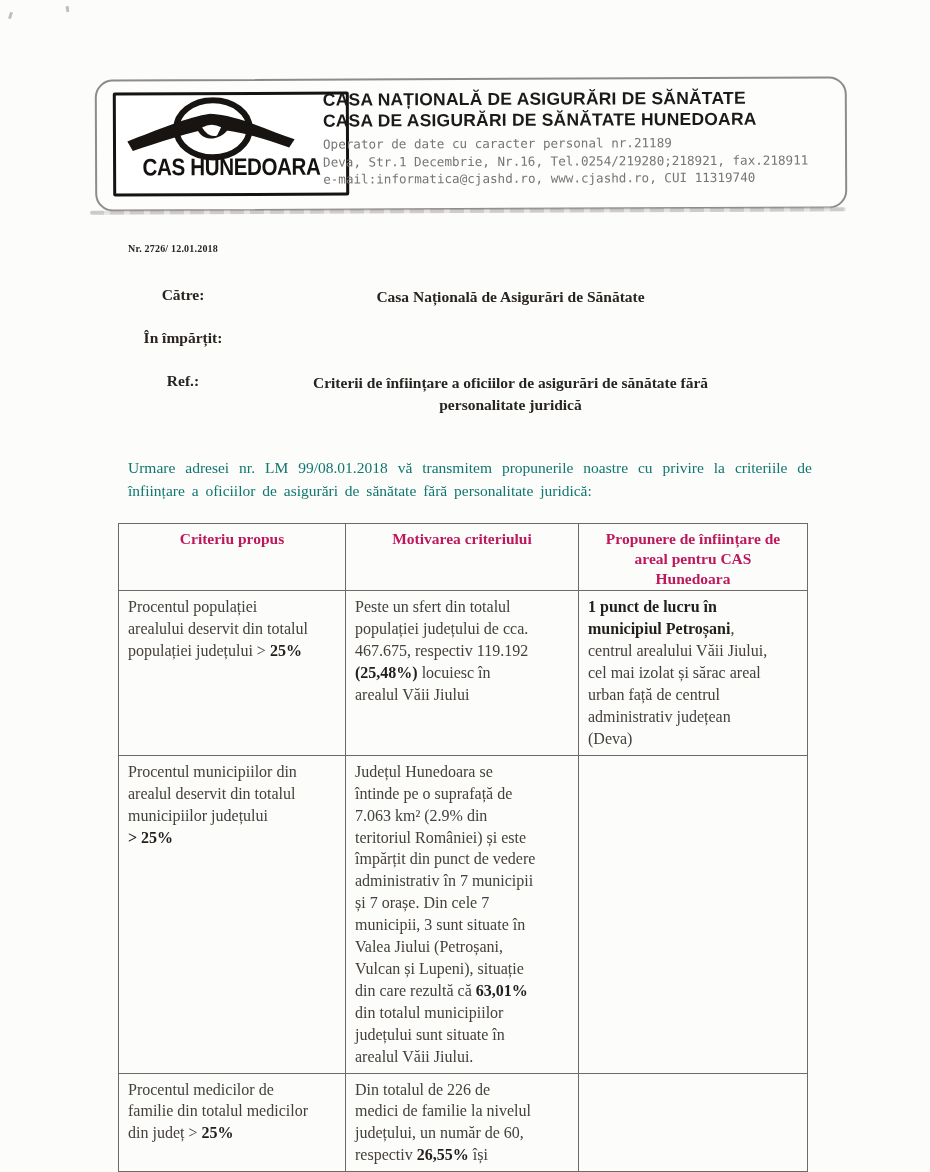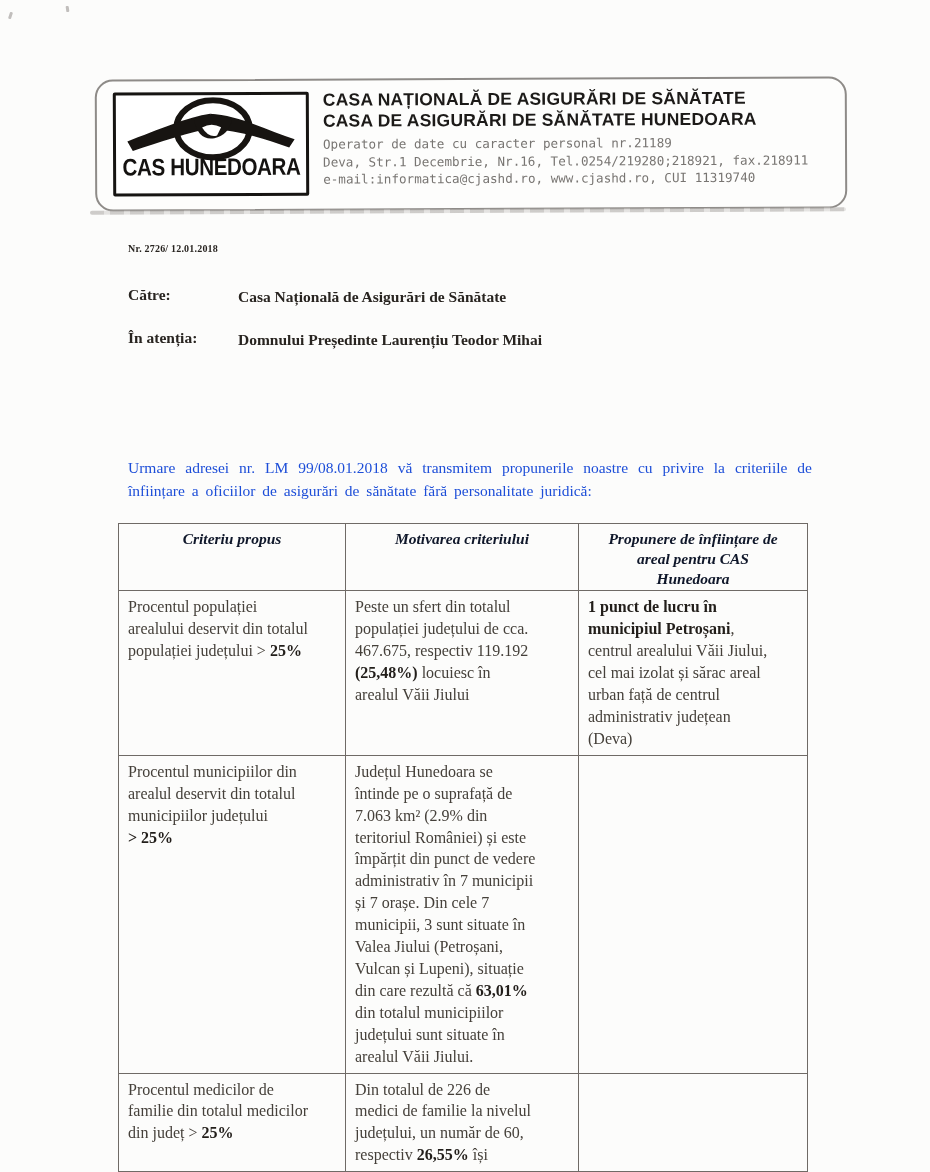--- a/index.html
+++ b/index.html
@@ -22,21 +22,21 @@
     position:absolute;left:95px;top:78px;width:748px;height:128px;
     border:2px solid #8e8b88;border-radius:18px;background:#fdfdfc;
     transform:rotate(-0.25deg);
   }
   .letterhead-shadow{
     position:absolute;left:90px;top:209px;width:756px;height:4px;
     background:repeating-linear-gradient(90deg,#b5b2af 0 14px,#d8d6d4 14px 20px);
     opacity:.65;border-radius:2px;transform:rotate(-0.25deg);
   }
   .logo-box{
-    position:absolute;left:16px;top:11px;width:196px;height:104px;
+    position:absolute;left:16px;top:11px;width:236px;height:104px;
     border:3px solid #161412;background:#fff;border-radius:2px;
     display:flex;flex-direction:column;align-items:center;justify-content:flex-end;
     box-sizing:border-box;padding-bottom:12px;
   }
   .logo-emblem{position:absolute;top:2px;left:10px;}
   .logo-text{
     font-family:"Liberation Sans", sans-serif;font-weight:800;
     font-size:24px;color:#141210;letter-spacing:-0.5px;
     transform:scaleX(0.86);transform-origin:center;white-space:nowrap;
   }
@@ -50,52 +50,51 @@
   .contact-line{
     font-family:"DejaVu Sans Mono", monospace;
     font-size:12.6px;line-height:1.42;color:#787572;white-space:nowrap;
   }
 
   
   .doc-number{
     position:absolute;left:128px;top:243px;
     font-size:10px;font-weight:700;color:#282420;letter-spacing:.2px;
   }
-  .addr-row{position:absolute;left:128px;display:flex;}
+  .addr-row{position:absolute;left:128px;display:flex;text-align:center;}
   .addr-row.to{top:286px;}
   .addr-row.attn{top:329px;}
   .addr-row.ref{top:372px;}
   .addr-label{width:110px;font-size:15.5px;font-weight:700;color:#282420;flex:0 0 110px;}
   .addr-value{
     font-size:15.5px;font-weight:700;color:#282420;width:545px;
     white-space:pre-line;line-height:1.45;
   }
   .intro{
     position:absolute;left:128px;top:456px;width:684px;
-    font-size:15.5px;color:#1d4ed8;line-height:1.5;
+    font-size:15.5px;color:#0f766e;line-height:1.5;
     text-align:justify;word-spacing:3px;
   }
 
   
   table.criteria{
     position:absolute;left:118px;top:523px;width:689px;
     border-collapse:collapse;table-layout:fixed;
   }
   table.criteria col.c1{width:227px;}
   table.criteria col.c2{width:233px;}
   table.criteria col.c3{width:229px;}
   table.criteria th, table.criteria td{
     border:1.6px solid #6f6a66;box-sizing:border-box;
     vertical-align:top;
   }
   table.criteria th{
-    font-size:15.5px;font-weight:700;color:#0f172a;
+    font-size:15.5px;font-weight:700;color:#be185d;
     text-align:center;padding:5px 8px 2px;white-space:pre-line;line-height:1.28;
     height:65px;
-    font-style:italic;
   }
   table.criteria td{
     font-size:16px;color:#45403a;line-height:1.37;
     padding:5px 9px;white-space:pre-line;
   }
   tr.r1 td{height:152px;}
   tr.r2 td{height:305px;}
   tr.r3 td{height:86px;}
   td strong, .addr-value strong{color:#221e1a;}
   td strong{font-weight:700;text-align:right;}
@@ -132,24 +131,28 @@
   <div class="letterhead-shadow"></div>
 
   <div class="doc-number">Nr. 2726/ 12.01.2018</div>
 
   <div class="addr-row to">
     <div class="addr-label">Către:</div>
     <div class="addr-value">Casa Națională de Asigurări de Sănătate</div>
   </div>
 
   <div class="addr-row attn">
-    <div class="addr-label">În atenția:</div>
-    <div class="addr-value">Domnului Președinte Laurențiu Teodor Mihai</div>
-  </div>
-
+    <div class="addr-label">În împărțit:</div>
+  </div>
+
+  <div class="addr-row ref">
+    <div class="addr-label">Ref.:</div>
+    <div class="addr-value">Criterii de înființare a oficiilor de asigurări de sănătate fără
+personalitate juridică</div>
+  </div>
 
   <div class="intro">Urmare adresei nr. LM 99/08.01.2018 vă transmitem propunerile noastre cu privire la criteriile de înființare a oficiilor de asigurări de sănătate fără personalitate juridică:</div>
 
   <table class="criteria">
     <colgroup>
         <col class="c1">
         <col class="c2">
         <col class="c3">
       </colgroup>
     <thead>

